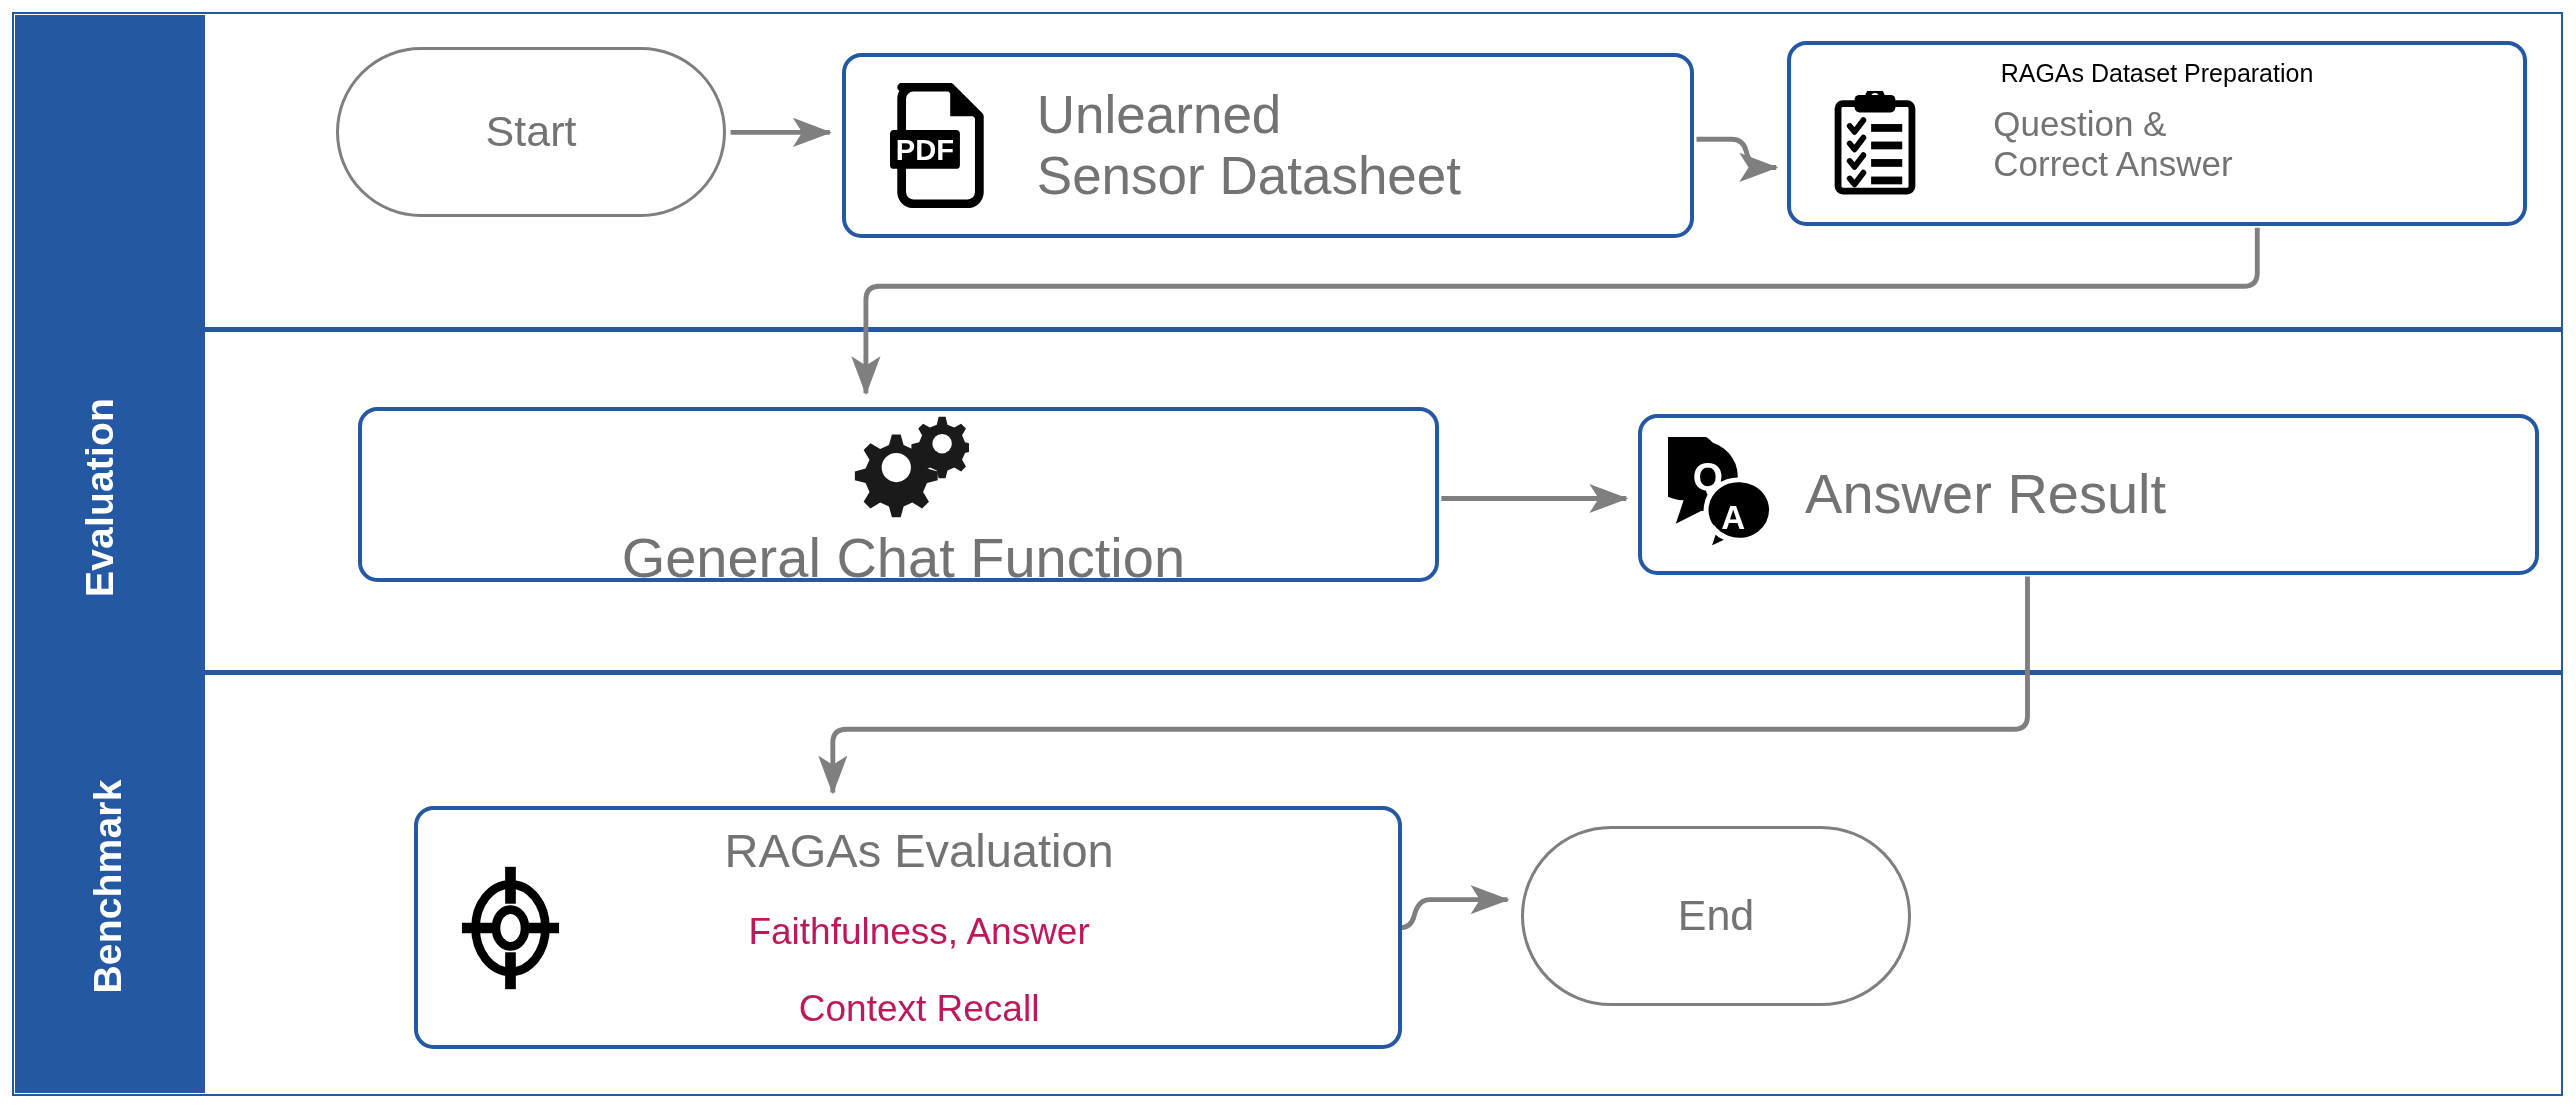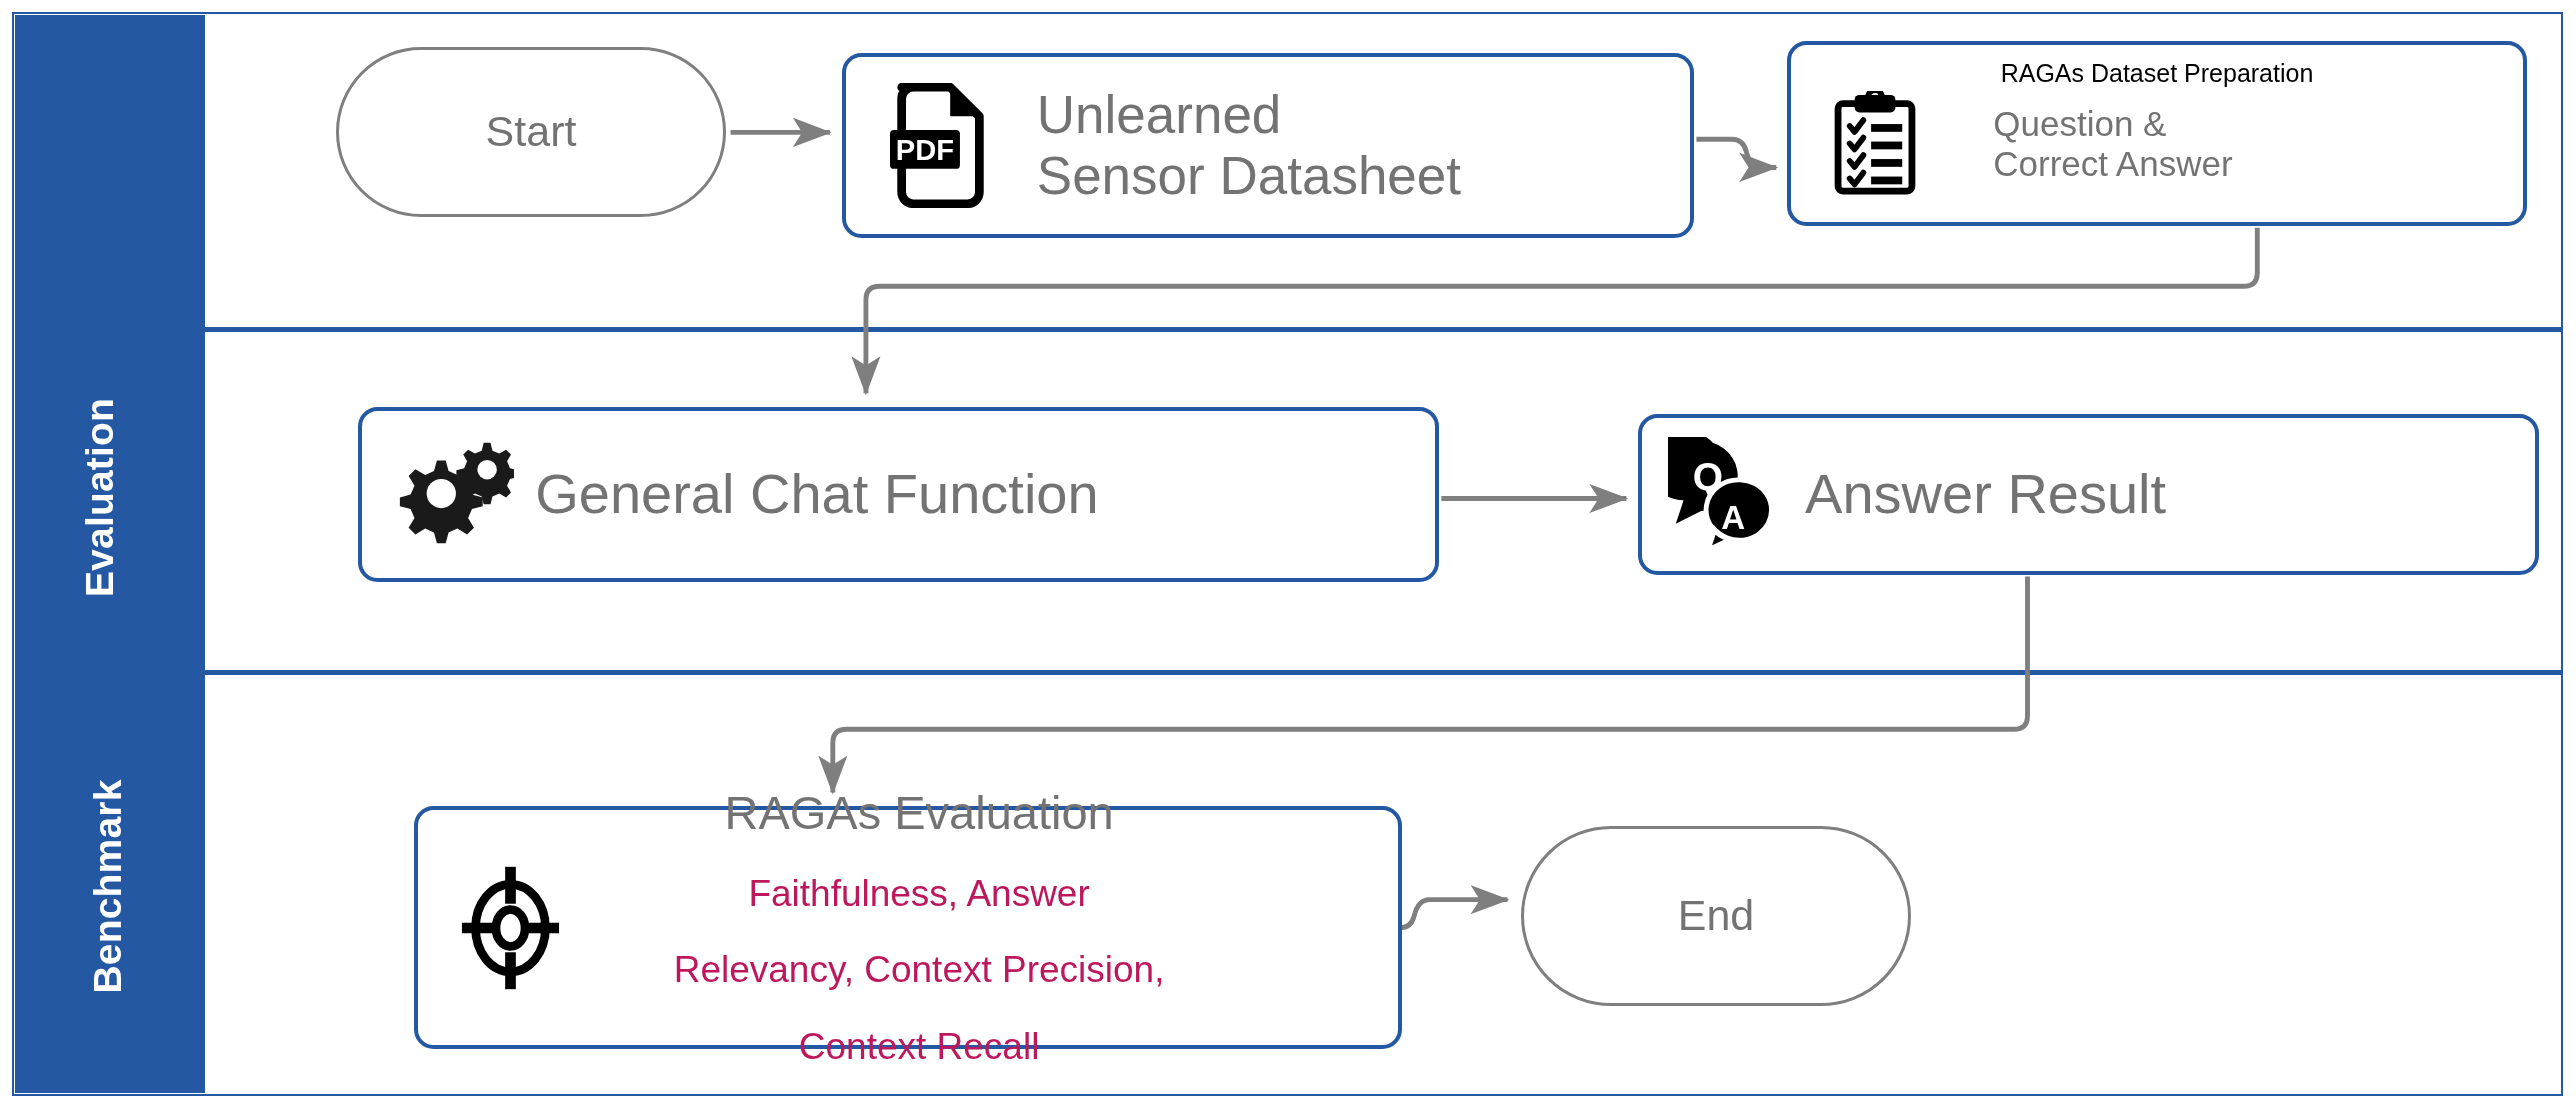--- a/index.html
+++ b/index.html
@@ -94,21 +94,21 @@
     position:absolute;
     left:0; top:0;
     width:2576px; height:1109px;
     pointer-events:none;
   }
 
   
   #n-start      { left:336px;  top:47px;  width:390px;  height:170px; }
   #n-datasheet  { left:842px;  top:53px;  width:852px;  height:185px; }
   #n-ragas-ds   { left:1787px; top:41px;  width:740px;  height:185px; }
-  #n-chat       { left:358px;  top:407px; width:1081px; height:175px; }
+  #n-chat       { left:358px;  top:407px; width:1081px; height:175px;flex-direction:column; }
   #n-answer     { left:1638px; top:414px; width:901px;  height:161px; }
   #n-ragas-eval { left:414px;  top:806px; width:988px;  height:243px; }
   #n-end        { left:1521px; top:826px; width:390px;  height:180px; }
 
   #n-start .node-text      { font-size:43px; }
   #n-end   .node-text      { font-size:43px; }
   #n-datasheet .node-text  { font-size:53px; }
   #n-chat  .node-text      { font-size:56px; }
   #n-answer .node-text     { font-size:56px; }
   #n-ragas-eval .node-text { font-size:47px; text-align:center; }
@@ -248,21 +248,20 @@
           <line x1="64" y1="6" x2="64" y2="44"></line>
           <line x1="64" y1="94" x2="64" y2="132"></line>
           <line x1="14" y1="69" x2="46" y2="69"></line>
           <line x1="82" y1="69" x2="114" y2="69"></line>
         </g>
       </svg>
     </span>
     <span style="margin-left:3.9px;width:643px;">
       <span class="node-text" style="display:block;">RAGAs Evaluation</span>
       <span class="node-sub" style="display:block;">Faithfulness, Answer</span>
-      <span class="node-sub" style="display:block;">Relevancy, Context Precision,</span>
       <span class="node-sub" style="display:block;">Context Recall</span>
     </span>
   </div>
 
   <div class="node terminator" id="n-end">
     <span class="node-text">End</span>
   </div>
 
 </div>
 

